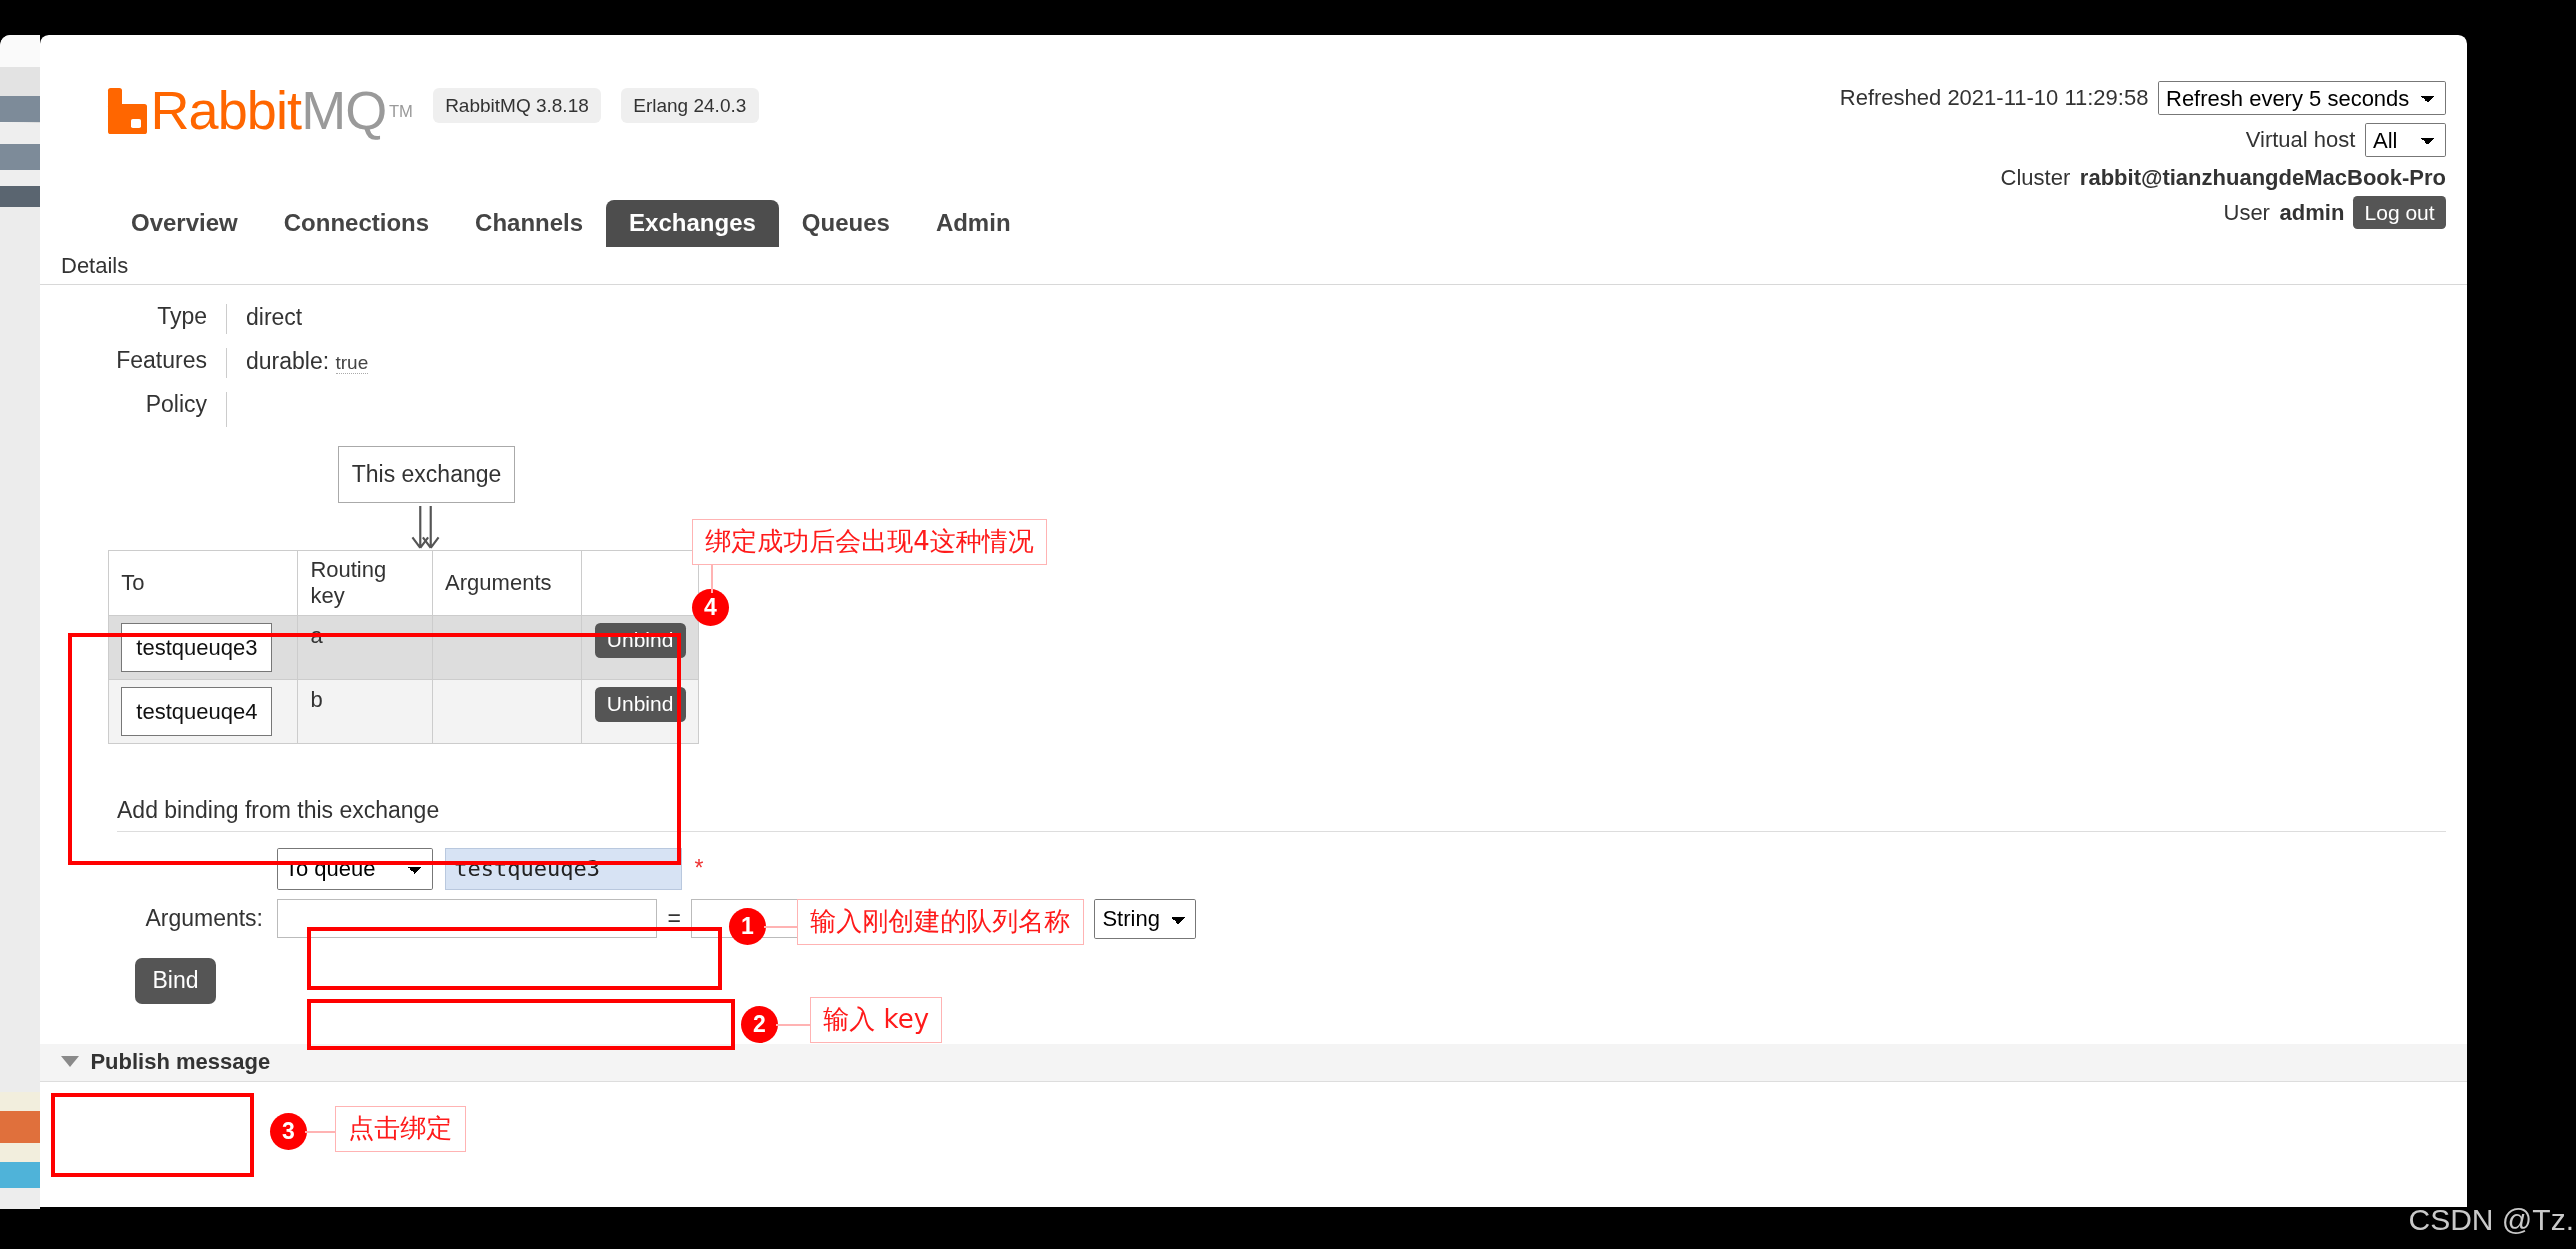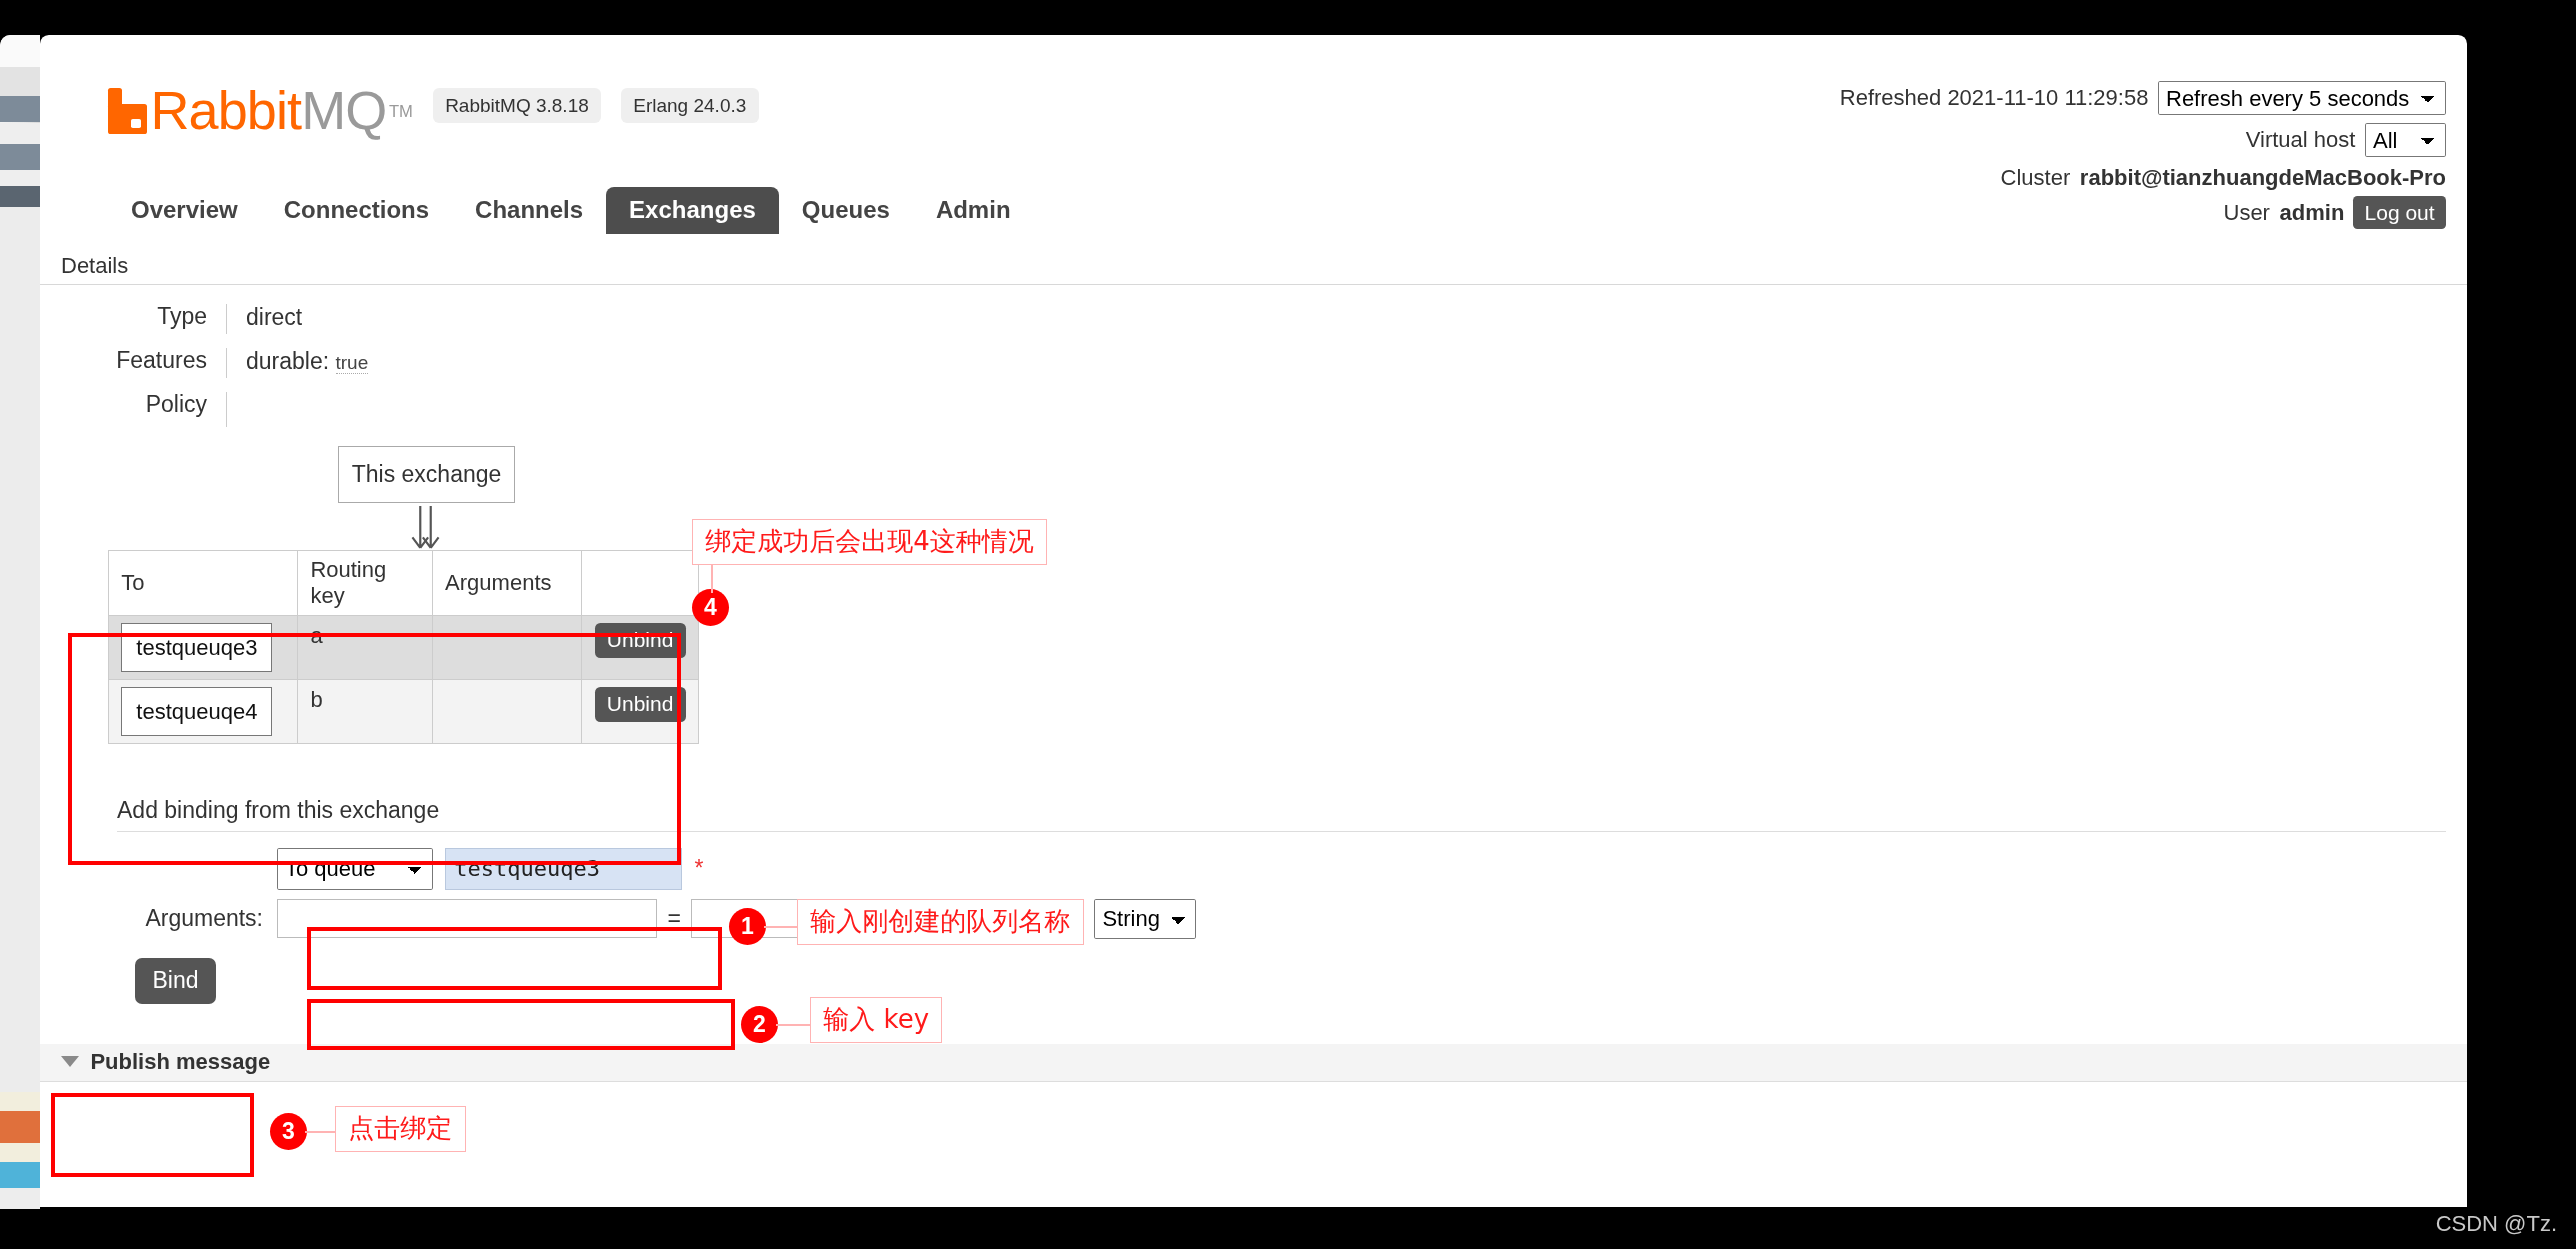--- a/index.html
+++ b/index.html
@@ -53,21 +53,21 @@
     padding:3.5px 7px;appearance:none;-webkit-appearance:none;
     background-image:linear-gradient(45deg,transparent 50%,#000 50%),linear-gradient(135deg,#000 50%,transparent 50%);
     background-position:calc(100% - 17.5px) calc(50% + 1.8px),calc(100% - 10.5px) calc(50% + 1.8px);
     background-size:7px 7px,7px 7px;background-repeat:no-repeat;padding-right:35px;
   }
   .logout{
     display:inline-block;background:#555;color:#fff;border-radius:4.4px;
     font-size:21px;padding:4.4px 11.4px;margin-left:8.8px;
   }
   
-  .tabs{position:absolute;left:68px;top:152px;display:flex;align-items:flex-end;}
+  .tabs{position:absolute;left:68px;top:165px;display:flex;align-items:flex-end;}
   .tab{
     font-size:24px;font-weight:bold;color:#444;padding:8.8px 23px 10.5px 23px;
     border-radius:8px 8px 0 0;white-space:nowrap;
   }
   .tab.active{background:#4d4d4d;color:#fff;}
   .tabrule{position:absolute;left:68px;top:217px;width:2331px;height:2.6px;background:#7d7d7d;}
 
   
   .sectbar{
     position:relative;background:#f4f4f4;border-bottom:0.9px solid #ddd;
@@ -138,21 +138,21 @@
   }
   .badge{
     width:37px;height:37px;border-radius:50%;background:#f00;color:#fff;
     font-size:23px;font-weight:bold;display:flex;align-items:center;justify-content:center;
   }
   .leader{background:#ffb3b3;height:1.8px;}
   .leaderv{background:#ffb3b3;width:1.8px;}
 
   
   #watermark{
-    position:absolute;right:19px;bottom:12.3px;color:#c9c9c9;font-size:22px;z-index:60;
+    position:absolute;right:2px;bottom:12.3px;color:#c9c9c9;font-size:30px;z-index:60;
   }
 </style>
 </head>
 <body>
 
 <div id="bg-strip">
   <div class="bchunk" style="top:0;height:32px;background:#fafafa;"></div>
   <div class="bchunk" style="top:32px;height:30px;background:#e3e3e3;"></div>
   <div class="bchunk" style="top:61px;height:26px;background:#7d8b99;"></div>
   <div class="bchunk" style="top:88px;height:21px;background:#eee;"></div>

